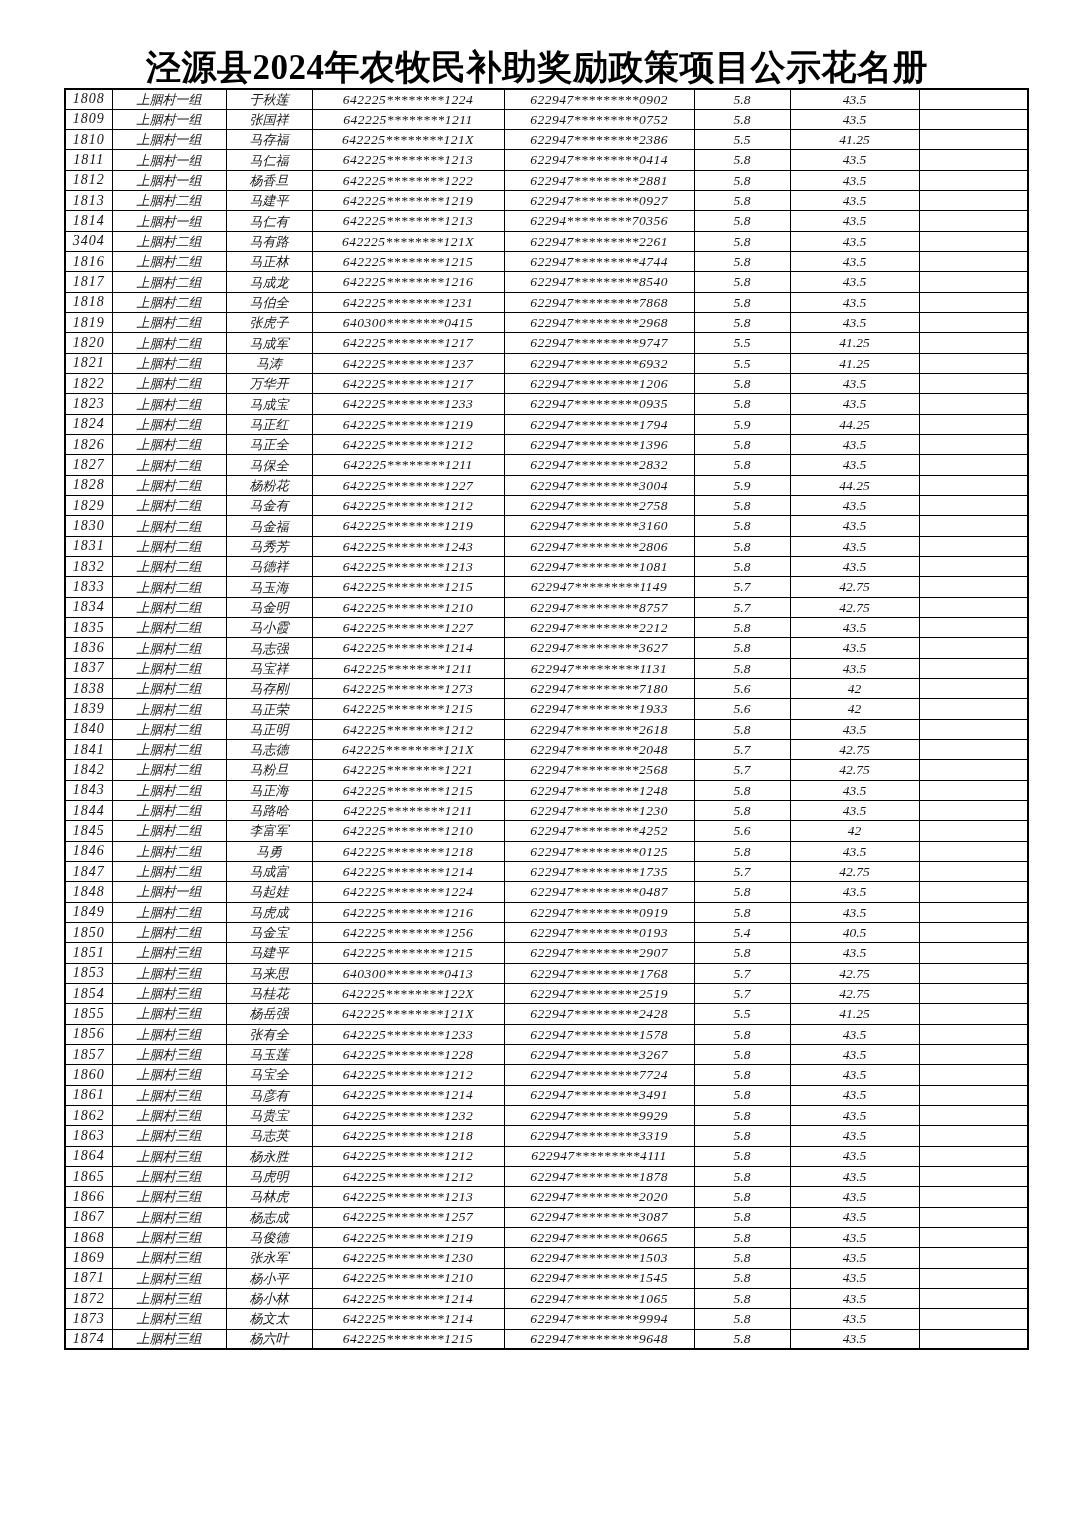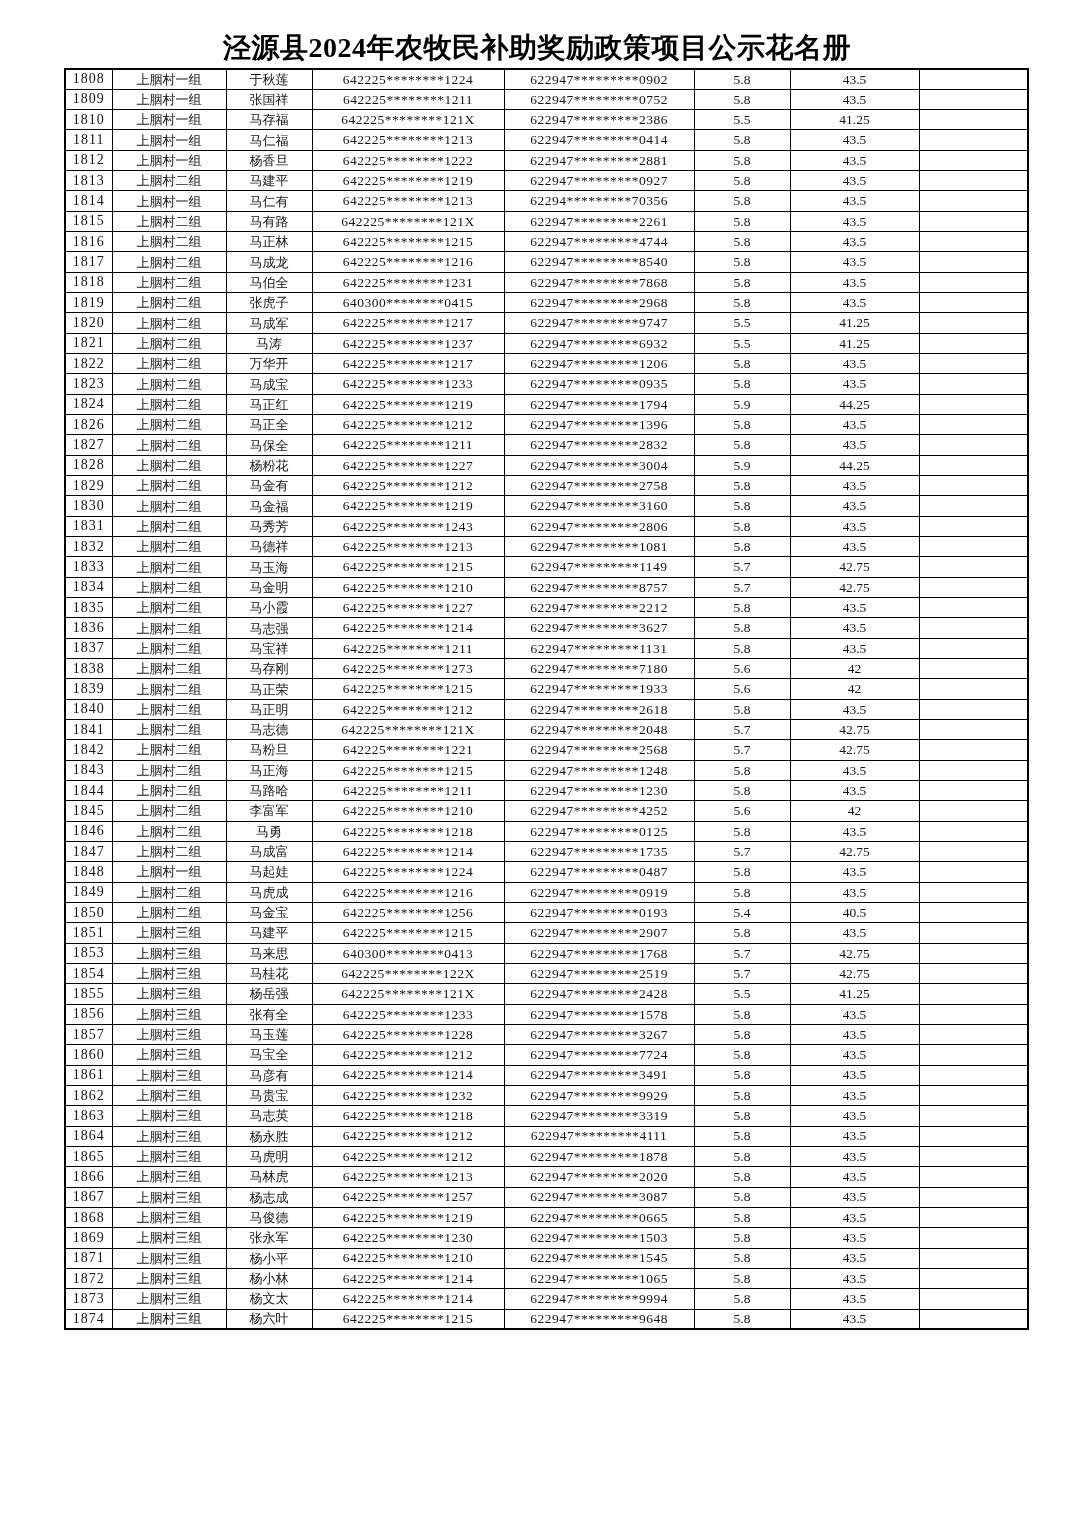--- a/index.html
+++ b/index.html
@@ -7,34 +7,35 @@
     margin: 0; padding: 0;
     background: #ffffff;
   }
   body {
     width: 1074px; height: 1520px;
     font-family: "Liberation Serif", "DejaVu Serif", serif;
     color: #141414;
     position: relative;
   }
   .page-title {
-    padding-top: 32px;
+    padding-top: 52px;
     text-align: center;
-    font-size: 28px;
+    font-size: 35px;
     font-weight: bold;
     letter-spacing: 0.5px;
     line-height: 32px;
     color: #000000;
   }
   table.roster {
     border-collapse: collapse;
     table-layout: fixed;
     margin: 4px 0 0 64px;
     width: 963px;
     border: 2px solid #000;
+    font-style: italic;
   }
   table.roster td {
     border: 1px solid #000;
     height: 20.34px;
     padding: 0 2px;
     text-align: center;
     vertical-align: middle;
     font-size: 13.5px;
     line-height: 1;
     white-space: nowrap;
@@ -128,21 +129,21 @@
         <td class="cell-no">1814</td>
         <td class="cell-group">上胭村一组</td>
         <td class="cell-name">马仁有</td>
         <td class="cell-id_number">642225********1213</td>
         <td class="cell-account_number">62294*********70356</td>
         <td class="cell-quantity">5.8</td>
         <td class="cell-amount">43.5</td>
         <td class="cell-remark"></td>
       </tr>
       <tr>
-        <td class="cell-no">1815</td>
+        <td class="cell-no">3404</td>
         <td class="cell-group">上胭村二组</td>
         <td class="cell-name">马有路</td>
         <td class="cell-id_number">642225********121X</td>
         <td class="cell-account_number">622947*********2261</td>
         <td class="cell-quantity">5.8</td>
         <td class="cell-amount">43.5</td>
         <td class="cell-remark"></td>
       </tr>
       <tr>
         <td class="cell-no">1816</td>

